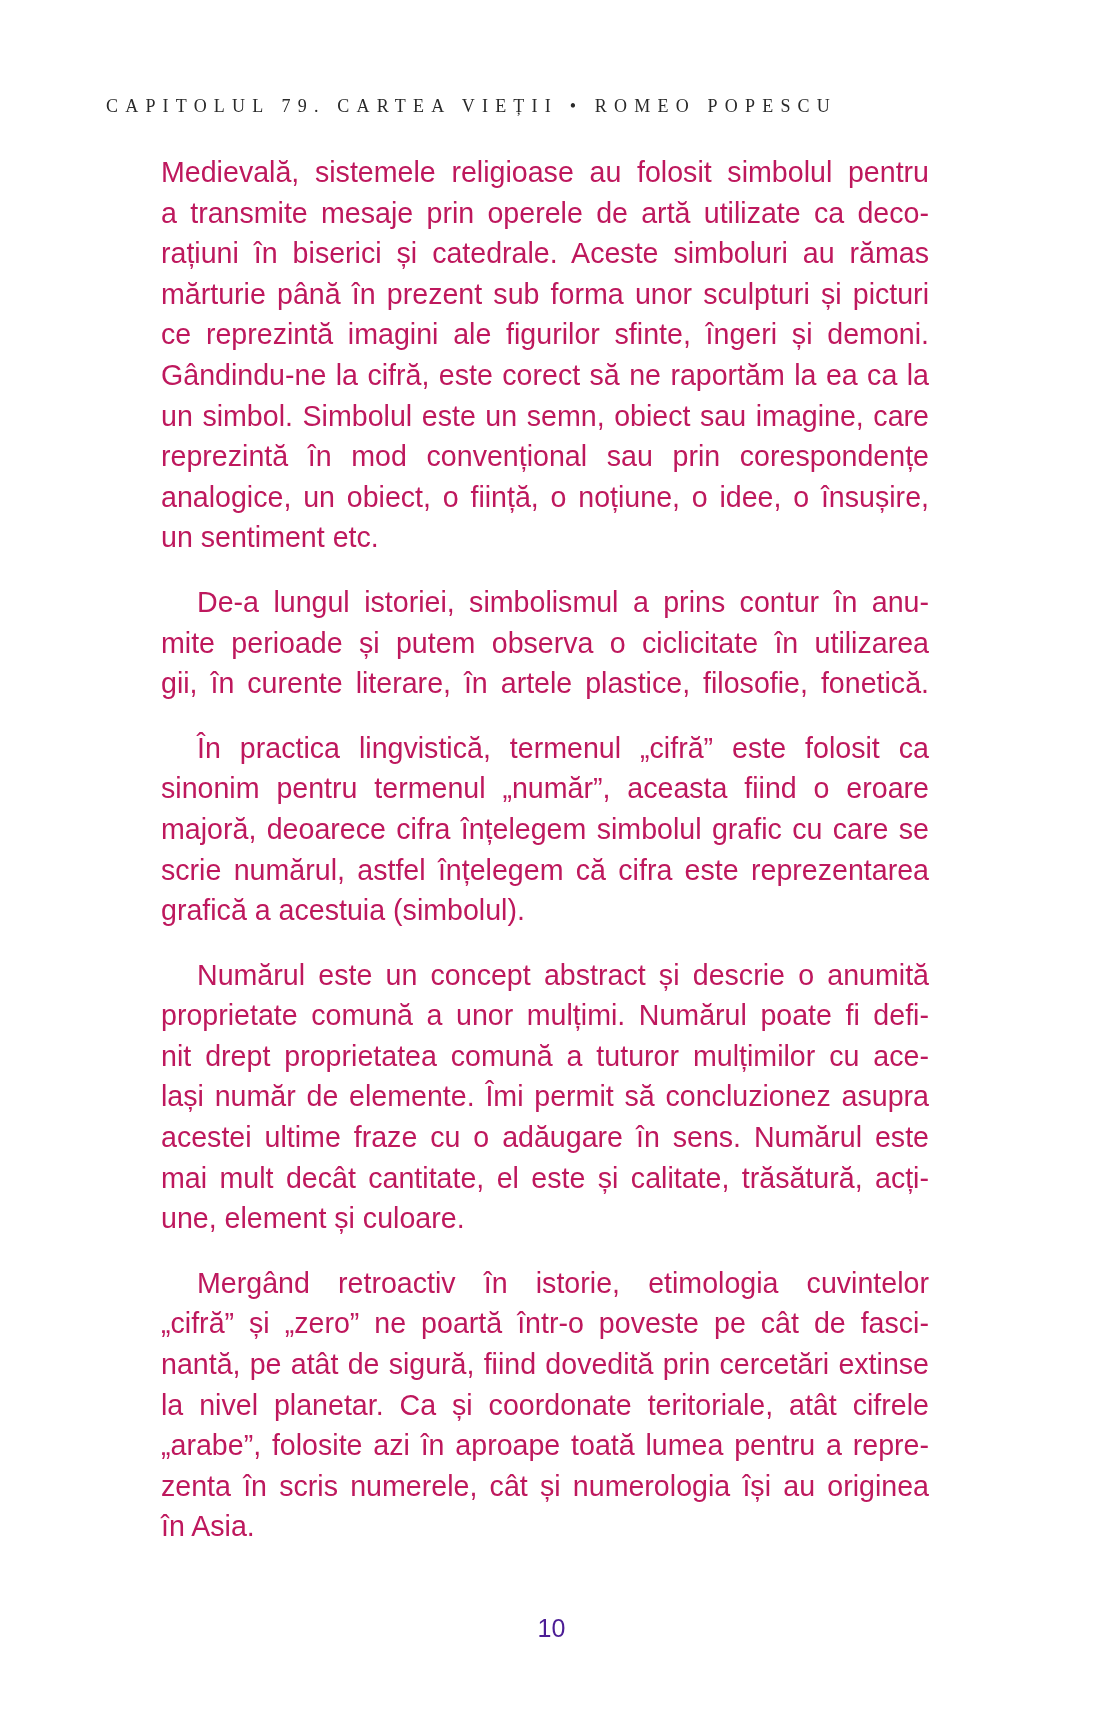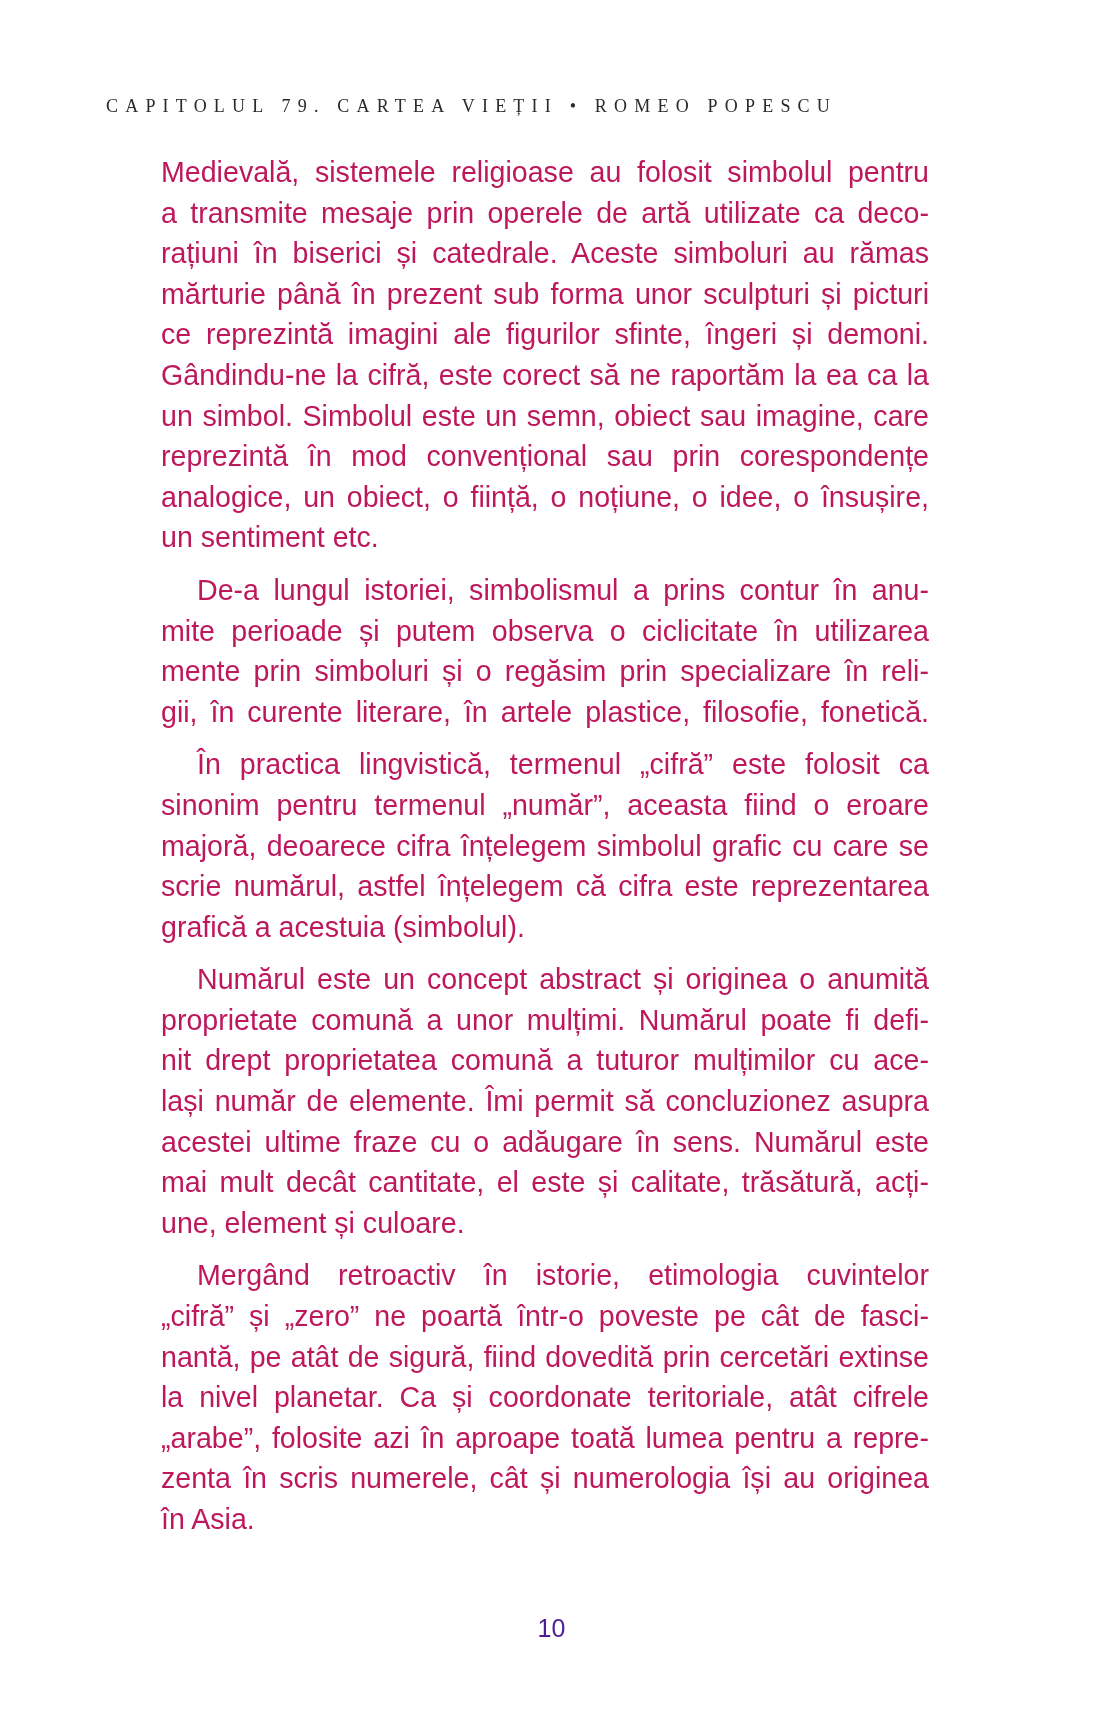--- a/index.html
+++ b/index.html
@@ -51,21 +51,21 @@
     text-align: right;
     text-align-last: left;
   }
   .line.indent {
     padding-left: 36px;
   }
   .para {
     display: block;
   }
   .para + .para {
-    margin-top: 12px;
+    margin-top: 24px;
   }
   .page-number {
     position: absolute;
     top: 1614px;
     left: 0;
     width: 1103px;
     text-align: center;
     font-family: "Liberation Sans", "DejaVu Sans", sans-serif;
     font-size: 25px;
     color: #4c1d95;
@@ -86,34 +86,33 @@
     <span class="line justify">Gândindu-ne la cifră, este corect să ne raportăm la ea ca la</span>
     <span class="line justify">un simbol. Simbolul este un semn, obiect sau imagine, care</span>
     <span class="line justify">reprezintă în mod convențional sau prin corespondențe</span>
     <span class="line justify">analogice, un obiect, o ființă, o noțiune, o idee, o însușire,</span>
     <span class="line last">un sentiment etc.</span>
   </div>
 
   <div class="para">
     <span class="line justify indent">De-a lungul istoriei, simbolismul a prins contur în anu-</span>
     <span class="line justify">mite perioade și putem observa o ciclicitate în utilizarea</span>
-    <span class="line justify">mente prin simboluri și o regăsim prin specializare în reli-</span>
     <span class="line justify">gii, în curente literare, în artele plastice, filosofie, fonetică.</span>
   </div>
 
   <div class="para">
     <span class="line justify indent">În practica lingvistică, termenul „cifră” este folosit ca</span>
     <span class="line justify">sinonim pentru termenul „număr”, aceasta fiind o eroare</span>
     <span class="line justify">majoră, deoarece cifra înțelegem simbolul grafic cu care se</span>
     <span class="line justify">scrie numărul, astfel înțelegem că cifra este reprezentarea</span>
     <span class="line last">grafică a acestuia (simbolul).</span>
   </div>
 
   <div class="para">
-    <span class="line justify indent">Numărul este un concept abstract și originea o anumită</span>
+    <span class="line justify indent">Numărul este un concept abstract și descrie o anumită</span>
     <span class="line justify">proprietate comună a unor mulțimi. Numărul poate fi defi-</span>
     <span class="line justify">nit drept proprietatea comună a tuturor mulțimilor cu ace-</span>
     <span class="line justify">lași număr de elemente. Îmi permit să concluzionez asupra</span>
     <span class="line justify">acestei ultime fraze cu o adăugare în sens. Numărul este</span>
     <span class="line justify">mai mult decât cantitate, el este și calitate, trăsătură, acți-</span>
     <span class="line last">une, element și culoare.</span>
   </div>
 
   <div class="para">
     <span class="line justify indent">Mergând retroactiv în istorie, etimologia cuvintelor</span>

